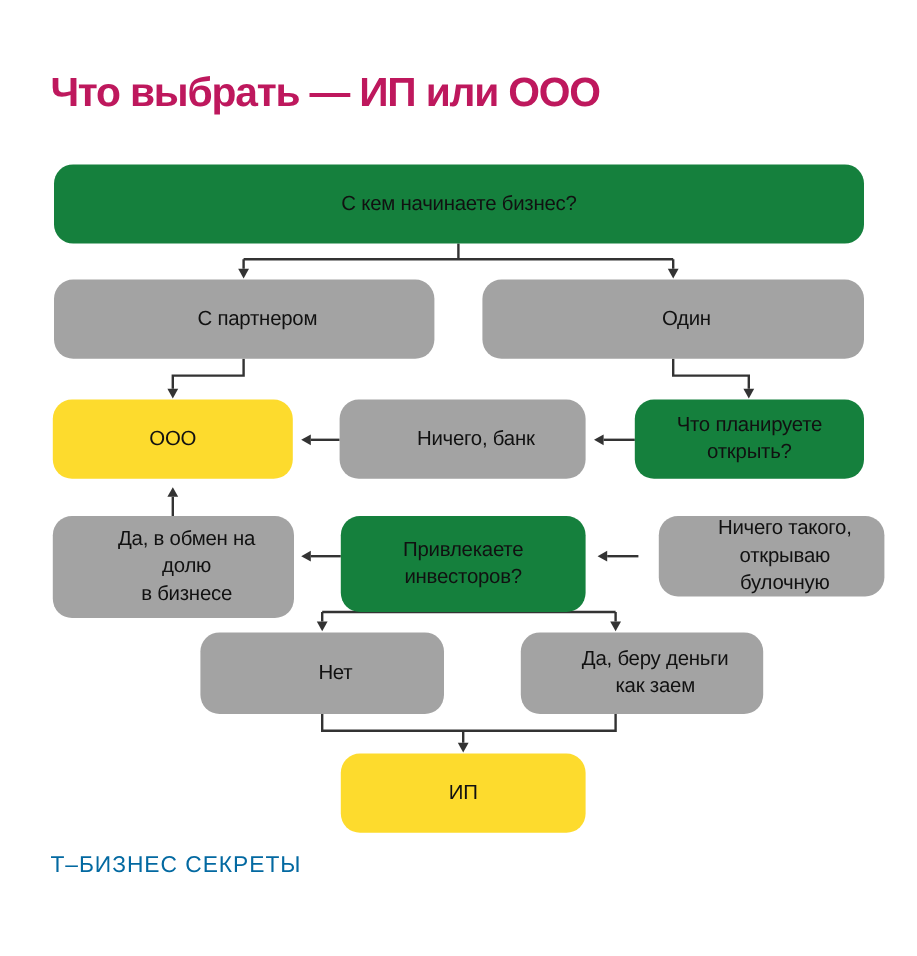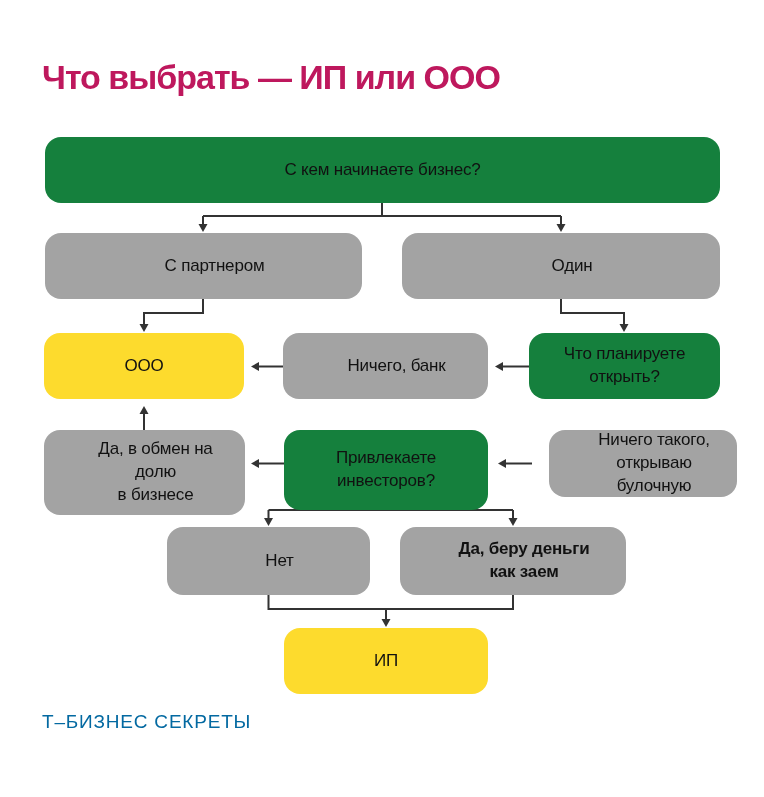--- a/index.html
+++ b/index.html
@@ -151,20 +151,20 @@
 в бизнесе</div>
 
   <div class="node node--light" style="left:284px; top:430px; width:204px; height:80px;">Привлекаете
 инвесторов?</div>
 
   <div class="node node--gray" style="left:532px; top:430px; width:188px; height:67px;margin-left:17px;">Ничего такого,
 открываю булочную</div>
 
   <div class="node node--gray" style="left:167px; top:527px; width:203px; height:68px;">Нет</div>
 
-  <div class="node node--gray" style="left:400px; top:527px; width:226px; height:68px;font-weight:bold;">Да, беру деньги
+  <div class="node node--gray" style="left:434px; top:527px; width:202px; height:68px;">Да, беру деньги
 как заем</div>
 
   <div class="node node--accent" style="left:284px; top:628px; width:204px; height:66px;">ИП</div>
 
   <div class="brand-logo">Т–БИЗНЕС СЕКРЕТЫ</div>
 
 </div>
 
 </body></html>

